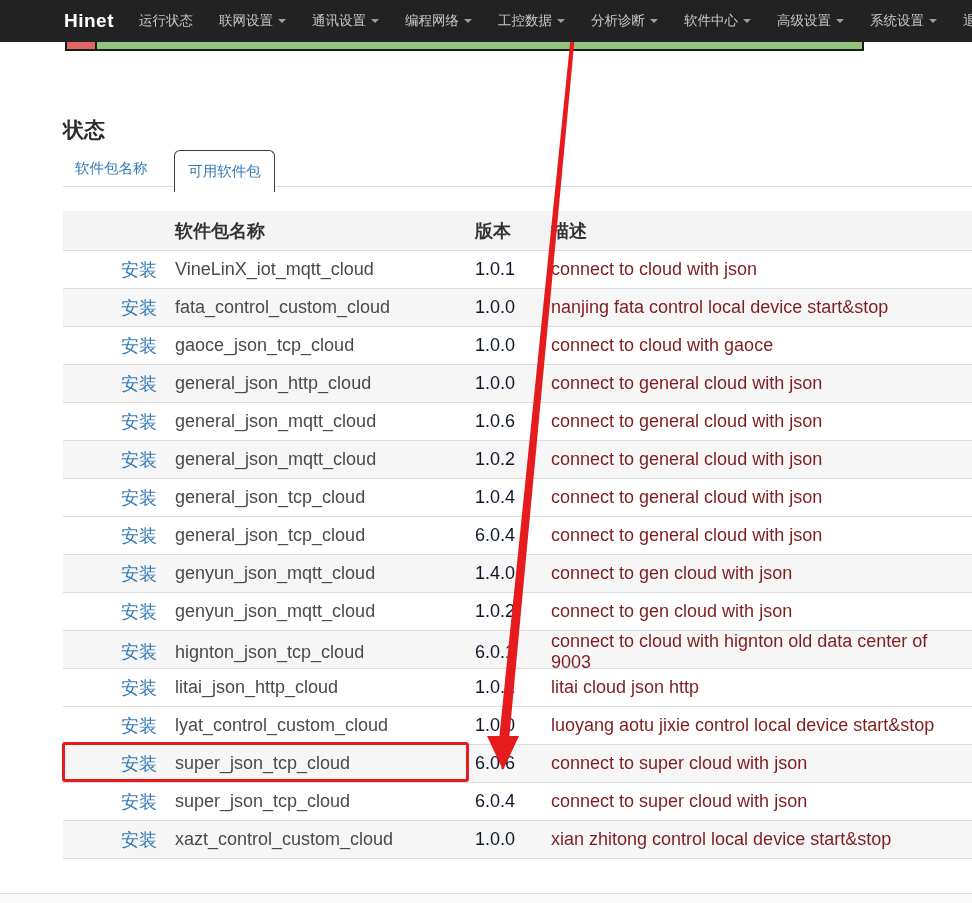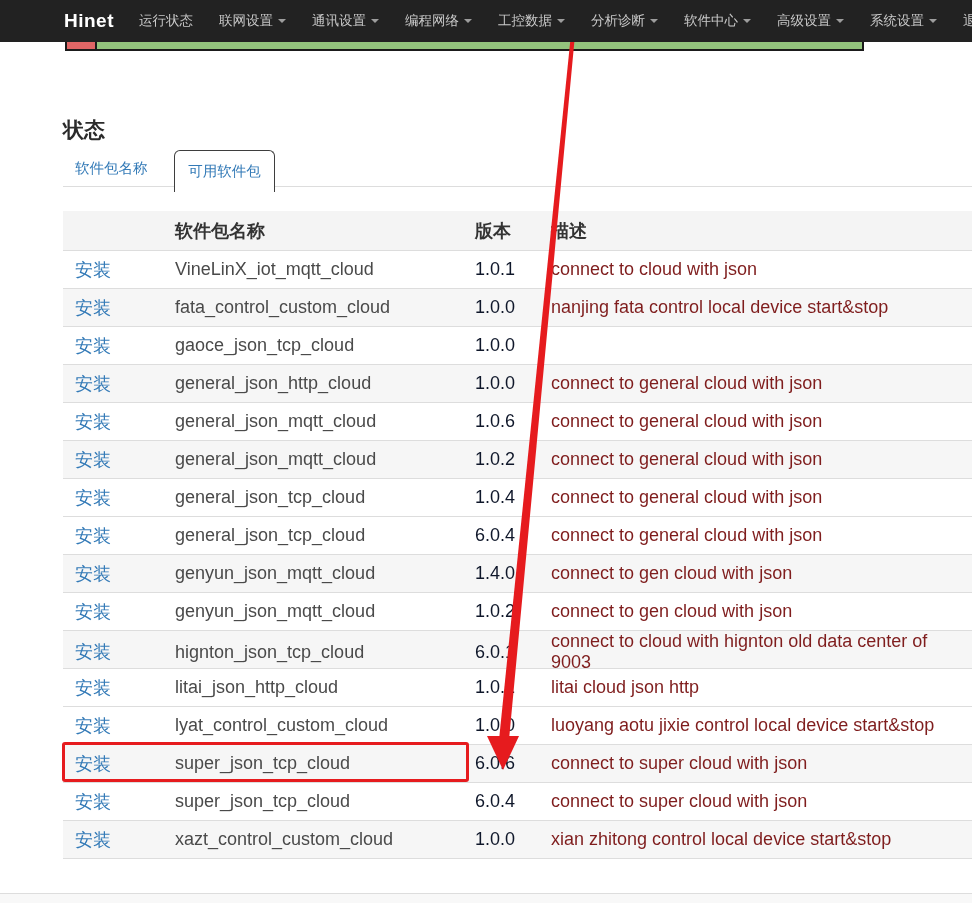--- a/index.html
+++ b/index.html
@@ -70,21 +70,21 @@
   .t-row {
     display:grid; grid-template-columns:112px 300px 76px auto;
     align-items:center; height:38px; border-bottom:1px solid #ddd;
     font-size:18px; background:#fff;
   }
   .t-head {
     height:40px; background:#f4f4f4; font-weight:bold; color:#333;
   }
   .t-row.shaded { background:#f6f6f6; }
   .cell-action { padding-left:12px; }
-  .install-link { color:var(--link-blue,#337ab7); text-decoration:none; cursor:pointer; }
+  .install-link { color:var(--link-blue,#337ab7); text-decoration:none; cursor:pointer;margin-left:46px; }
   .cell-name { color:#4a4a4a; }
   .cell-version { color:#0f172a; }
   .cell-desc { color:#7f1d1d; }
   
   .highlight-box {
     position:absolute; left:62px; top:742px; width:407px; height:40px;
     border:3px solid var(--annot-red,#e61b1e); border-radius:3px;
     z-index:4; pointer-events:none; background:transparent;
   }
   .arrow-overlay {
@@ -171,20 +171,21 @@
       <div class="t-row shaded">
         <div class="cell-action"><a class="install-link">安装</a></div>
         <div class="cell-name">fata_control_custom_cloud</div>
         <div class="cell-version">1.0.0</div>
         <div class="cell-desc">nanjing fata control local device start&amp;stop</div>
       </div>
       <div class="t-row">
         <div class="cell-action"><a class="install-link">安装</a></div>
         <div class="cell-name">gaoce_json_tcp_cloud</div>
         <div class="cell-version">1.0.0</div>
+        <div class="cell-desc">connect to cloud with gaoce</div>
       </div>
       <div class="t-row shaded">
         <div class="cell-action"><a class="install-link">安装</a></div>
         <div class="cell-name">general_json_http_cloud</div>
         <div class="cell-version">1.0.0</div>
         <div class="cell-desc">connect to general cloud with json</div>
       </div>
       <div class="t-row">
         <div class="cell-action"><a class="install-link">安装</a></div>
         <div class="cell-name">general_json_mqtt_cloud</div>

